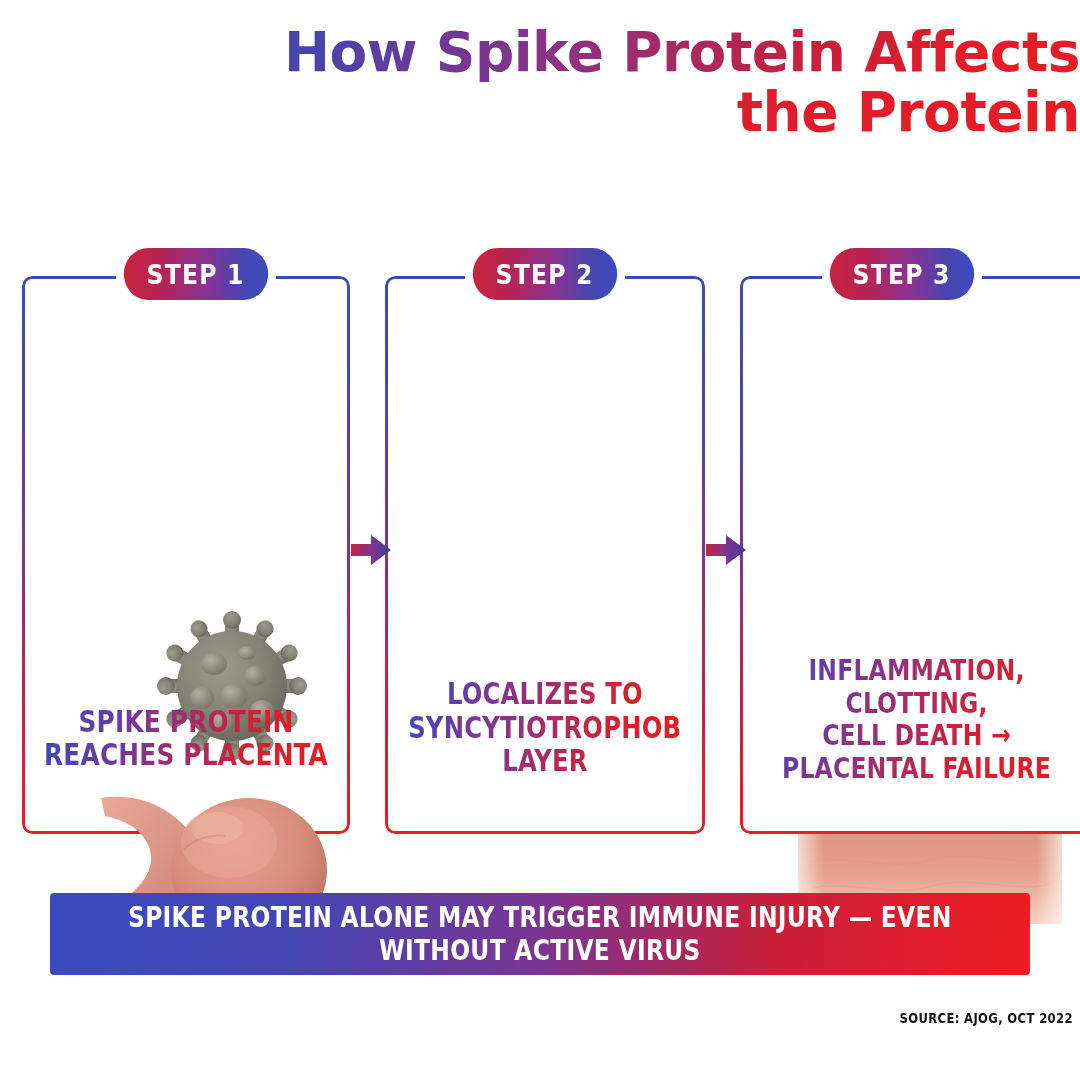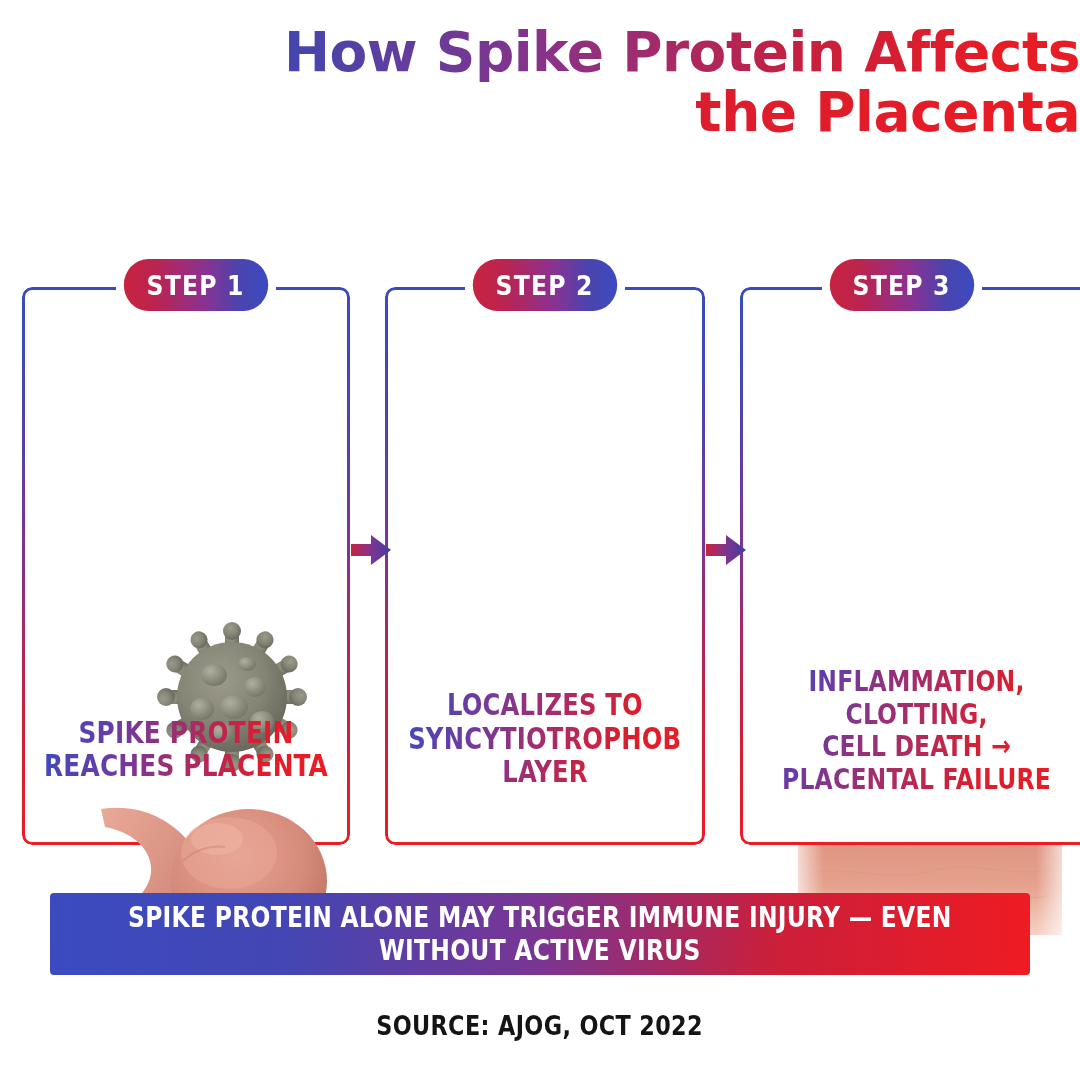--- a/index.html
+++ b/index.html
@@ -31,21 +31,21 @@
     background:linear-gradient(90deg,#8b3286 0%,#bb2350 24%,#d71e31 52%,#ea1b23 100%);
     -webkit-background-clip:text;background-clip:text;
     color:transparent;-webkit-text-fill-color:transparent;
   }
 
   
   .cards{
     position:absolute;left:0;top:272px;width:1080px;height:558px;
   }
   .card{
-    position:absolute;top:15px;height:558px;
+    position:absolute;top:4px;height:558px;
     border-radius:10px;
     background:#fff;
     box-sizing:border-box;
   }
   .card .frame{
     position:absolute;inset:0;border-radius:10px;padding:3px;
     background:linear-gradient(180deg,#3a4bbf 0%,#4446b3 18%,#7b3592 46%,#c62040 74%,#ee1b22 100%);
     -webkit-mask:linear-gradient(#000 0 0) content-box,linear-gradient(#000 0 0);
     -webkit-mask-composite:xor;mask-composite:exclude;
     pointer-events:none;
@@ -111,42 +111,42 @@
     box-sizing:border-box;padding:0 9px;
   }
   .banner-text{
     color:#ffffff;text-align:center;
     font-family:"DejaVu Sans Condensed","Liberation Sans Narrow","Liberation Sans",sans-serif;
     font-weight:700;font-size:28px;line-height:1.18;letter-spacing:0.3px;
     transform:scaleX(0.93);
   }
 
   .source{
-    position:absolute;left:0;top:1010px;width:1080px;text-align:center;
+    position:absolute;left:0;top:1010px;width:1080px;text-align:right;
     color:#141414;
     font-family:"DejaVu Sans Condensed","Liberation Sans Narrow","Liberation Sans",sans-serif;
-    font-weight:700;font-size:27px;letter-spacing:0.4px;
+    font-weight:700;font-size:14px;letter-spacing:0.4px;
   }
   .source span{display:inline-block;transform:scaleX(0.92);}
 
   
   .illus{position:absolute;}
   #virus1{left:130px;top:330px;width:160px;height:160px;}
   #placenta1{left:75px;top:490px;width:255px;height:190px;}
   #virus2{left:462px;top:332px;width:118px;height:118px;}
   #tissue2{left:405px;top:440px;width:280px;height:220px;}
 </style>
 </head>
 <body>
 
 <div class="stage">
 
   <div class="title-wrap">
     <div class="title-line">How Spike Protein Affects</div>
-    <div class="title-line l2">the Placenta</div>
+    <div class="title-line l2">the Protein</div>
   </div>
 
   <div class="cards">
 
     <div class="card" id="card1">
       <div class="frame"></div>
       <div class="notch" style="left:94px;width:160px;"></div>
       <div class="pill" id="pill1">
         <span>STEP 1</span>
       </div>

